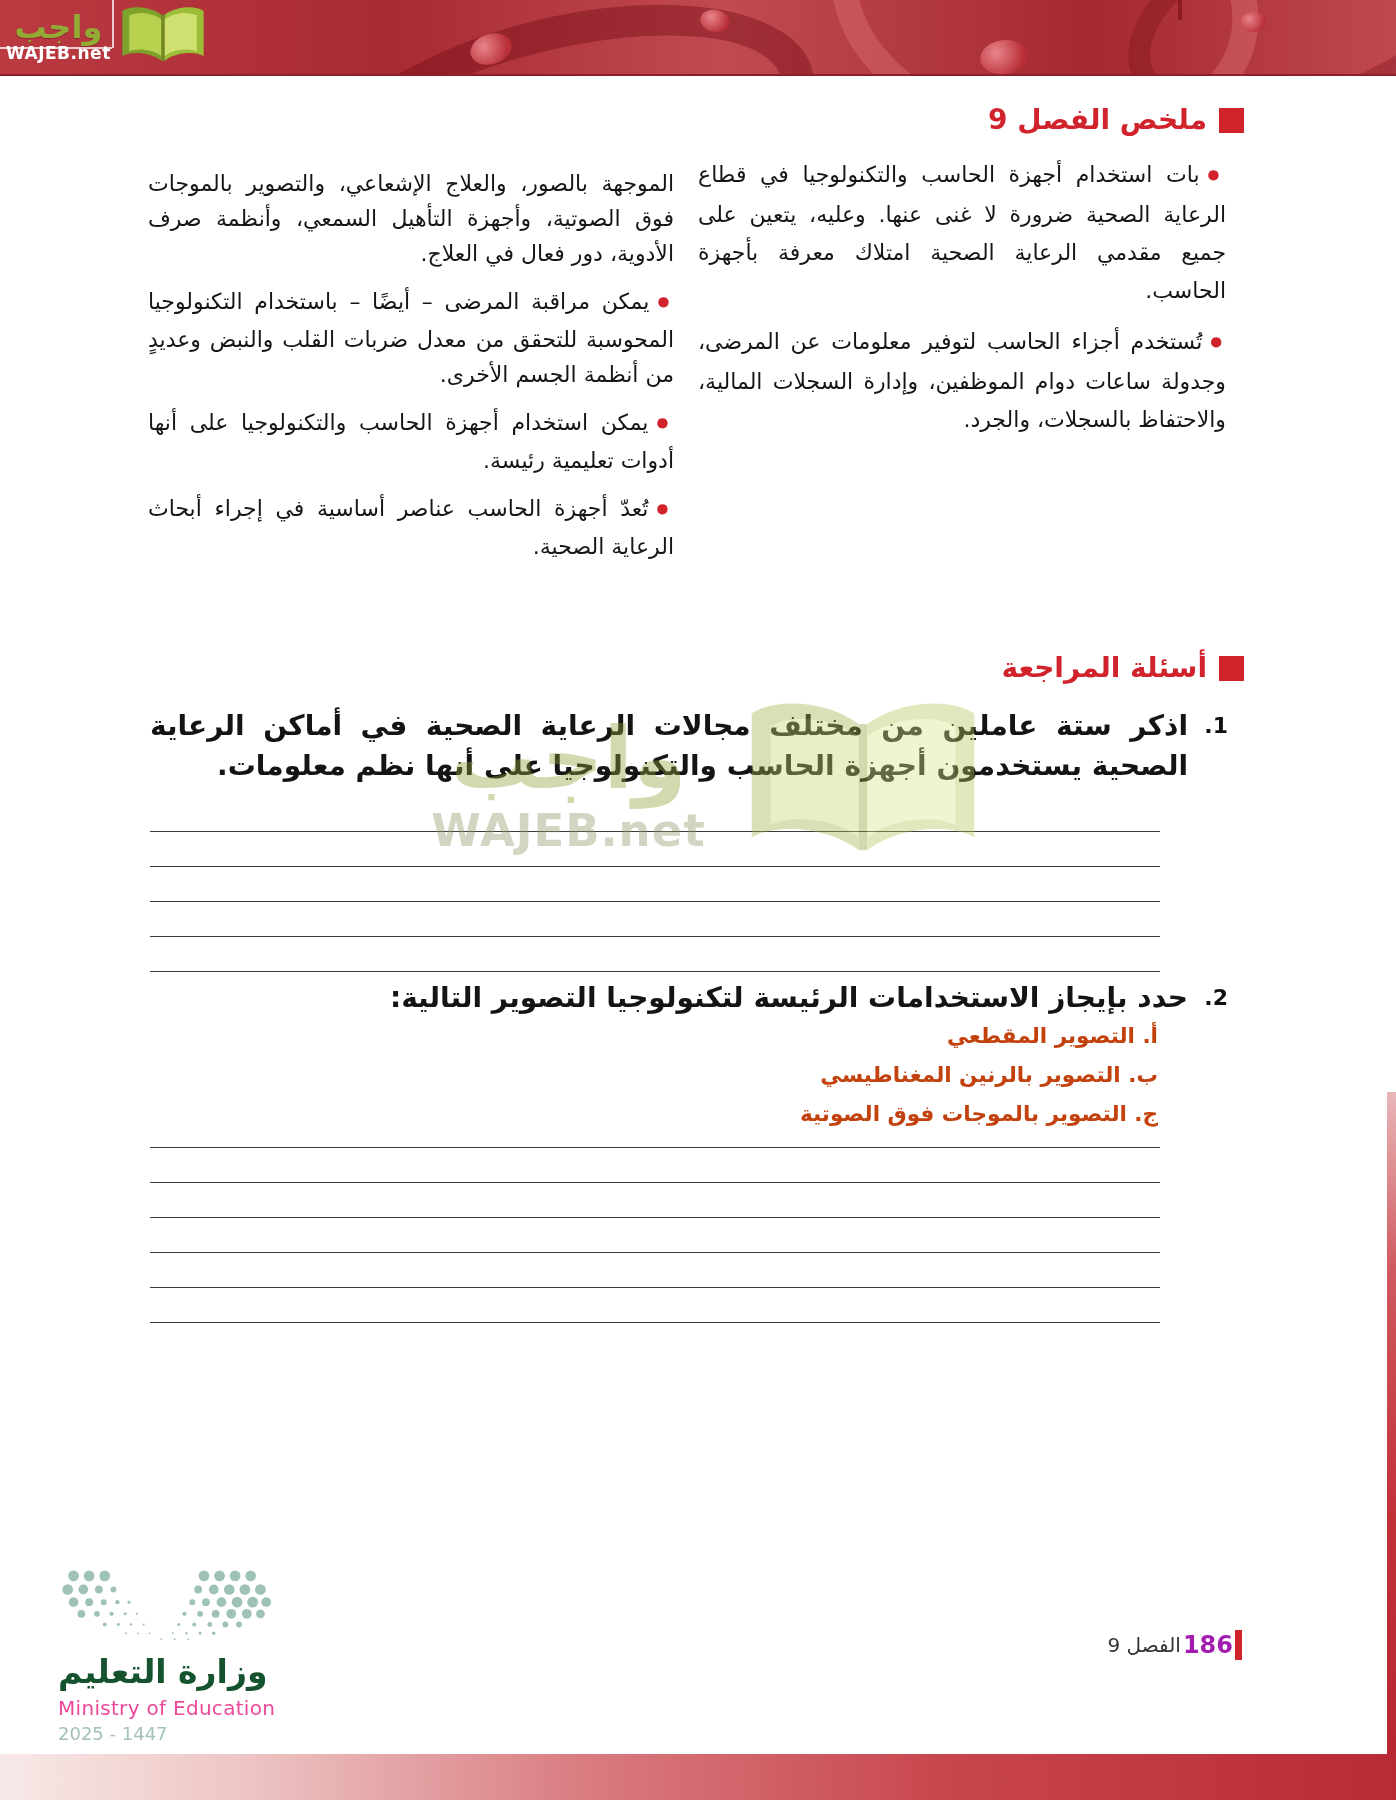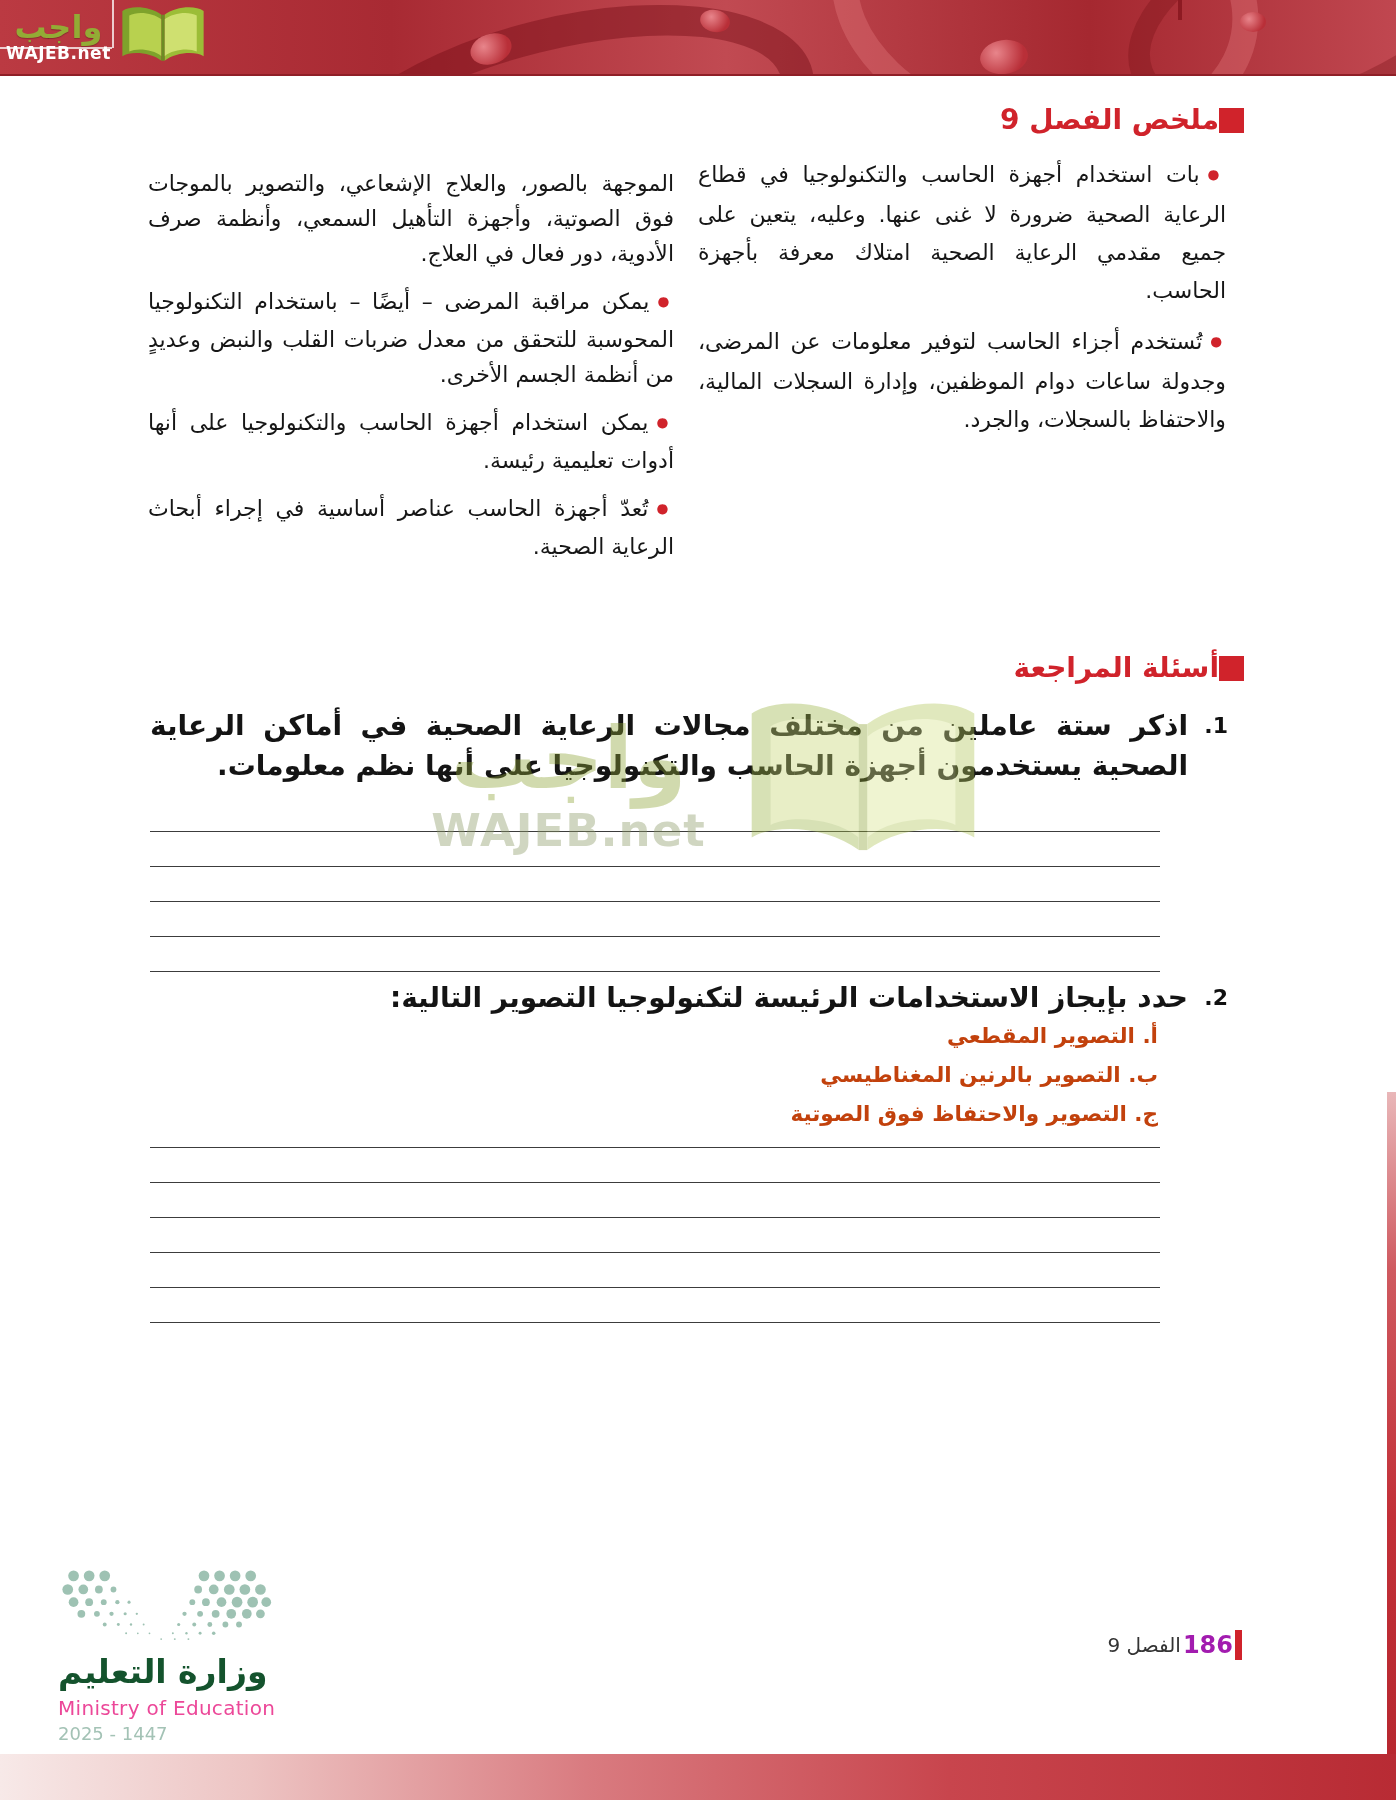--- a/index.html
+++ b/index.html
@@ -29,21 +29,21 @@
   .top-tick{position:absolute;left:1178px;top:0;width:4px;height:20px;background:#8d1a22;}
 
   
   .wajeb-logo{position:absolute;top:4px;left:6px;display:flex;align-items:center;gap:6px;}
   .wajeb-textcol{display:flex;flex-direction:column;align-items:center;}
   .wajeb-ar{font-size:32px;font-weight:bold;color:#93ab35;line-height:1.0;text-shadow:0 1px 1px rgba(0,0,0,.25);}
   .wajeb-en{font-size:17px;font-weight:bold;color:#ffffff;letter-spacing:.5px;}
   .book-sm{width:92px;height:66px;}
 
   
-  .sec-head{position:absolute;right:152px;display:flex;align-items:center;gap:0;direction:rtl;}
+  .sec-head{position:absolute;right:152px;display:flex;align-items:center;gap:12px;direction:rtl;}
   .sec-head.s1{top:106px;}
   .sec-head.s2{top:654px;}
   .sq{width:25px;height:25px;background:var(--red);flex:none;}
   .sec-title{font-size:28px;font-weight:bold;color:var(--red);line-height:1;}
 
   
   .col{position:absolute;direction:rtl;text-align:justify;color:var(--ink);font-size:22px;}
   .col-right{top:156px;right:170px;width:528px;line-height:38px;}
   .col-left{top:166px;left:148px;width:526px;line-height:35px;}
   .col .item{margin-bottom:13px;}
@@ -168,21 +168,21 @@
   </div>
 
   <div class="question q2">
     <div class="qnum">2.</div>
     <div class="qtext">حدد بإيجاز الاستخدامات الرئيسة لتكنولوجيا التصوير التالية:</div>
   </div>
 
   <div class="sub-items">
     <div>أ. التصوير المقطعي</div>
     <div>ب. التصوير بالرنين المغناطيسي</div>
-    <div>ج. التصوير والاحتفاظ فوق الصوتية</div>
+    <div>ج. التصوير بالموجات فوق الصوتية</div>
   </div>
 
   <div class="lines l2">
     <div class="ln"></div>
     <div class="ln"></div>
     <div class="ln"></div>
     <div class="ln"></div>
     <div class="ln"></div>
     <div class="ln"></div>
   </div>

